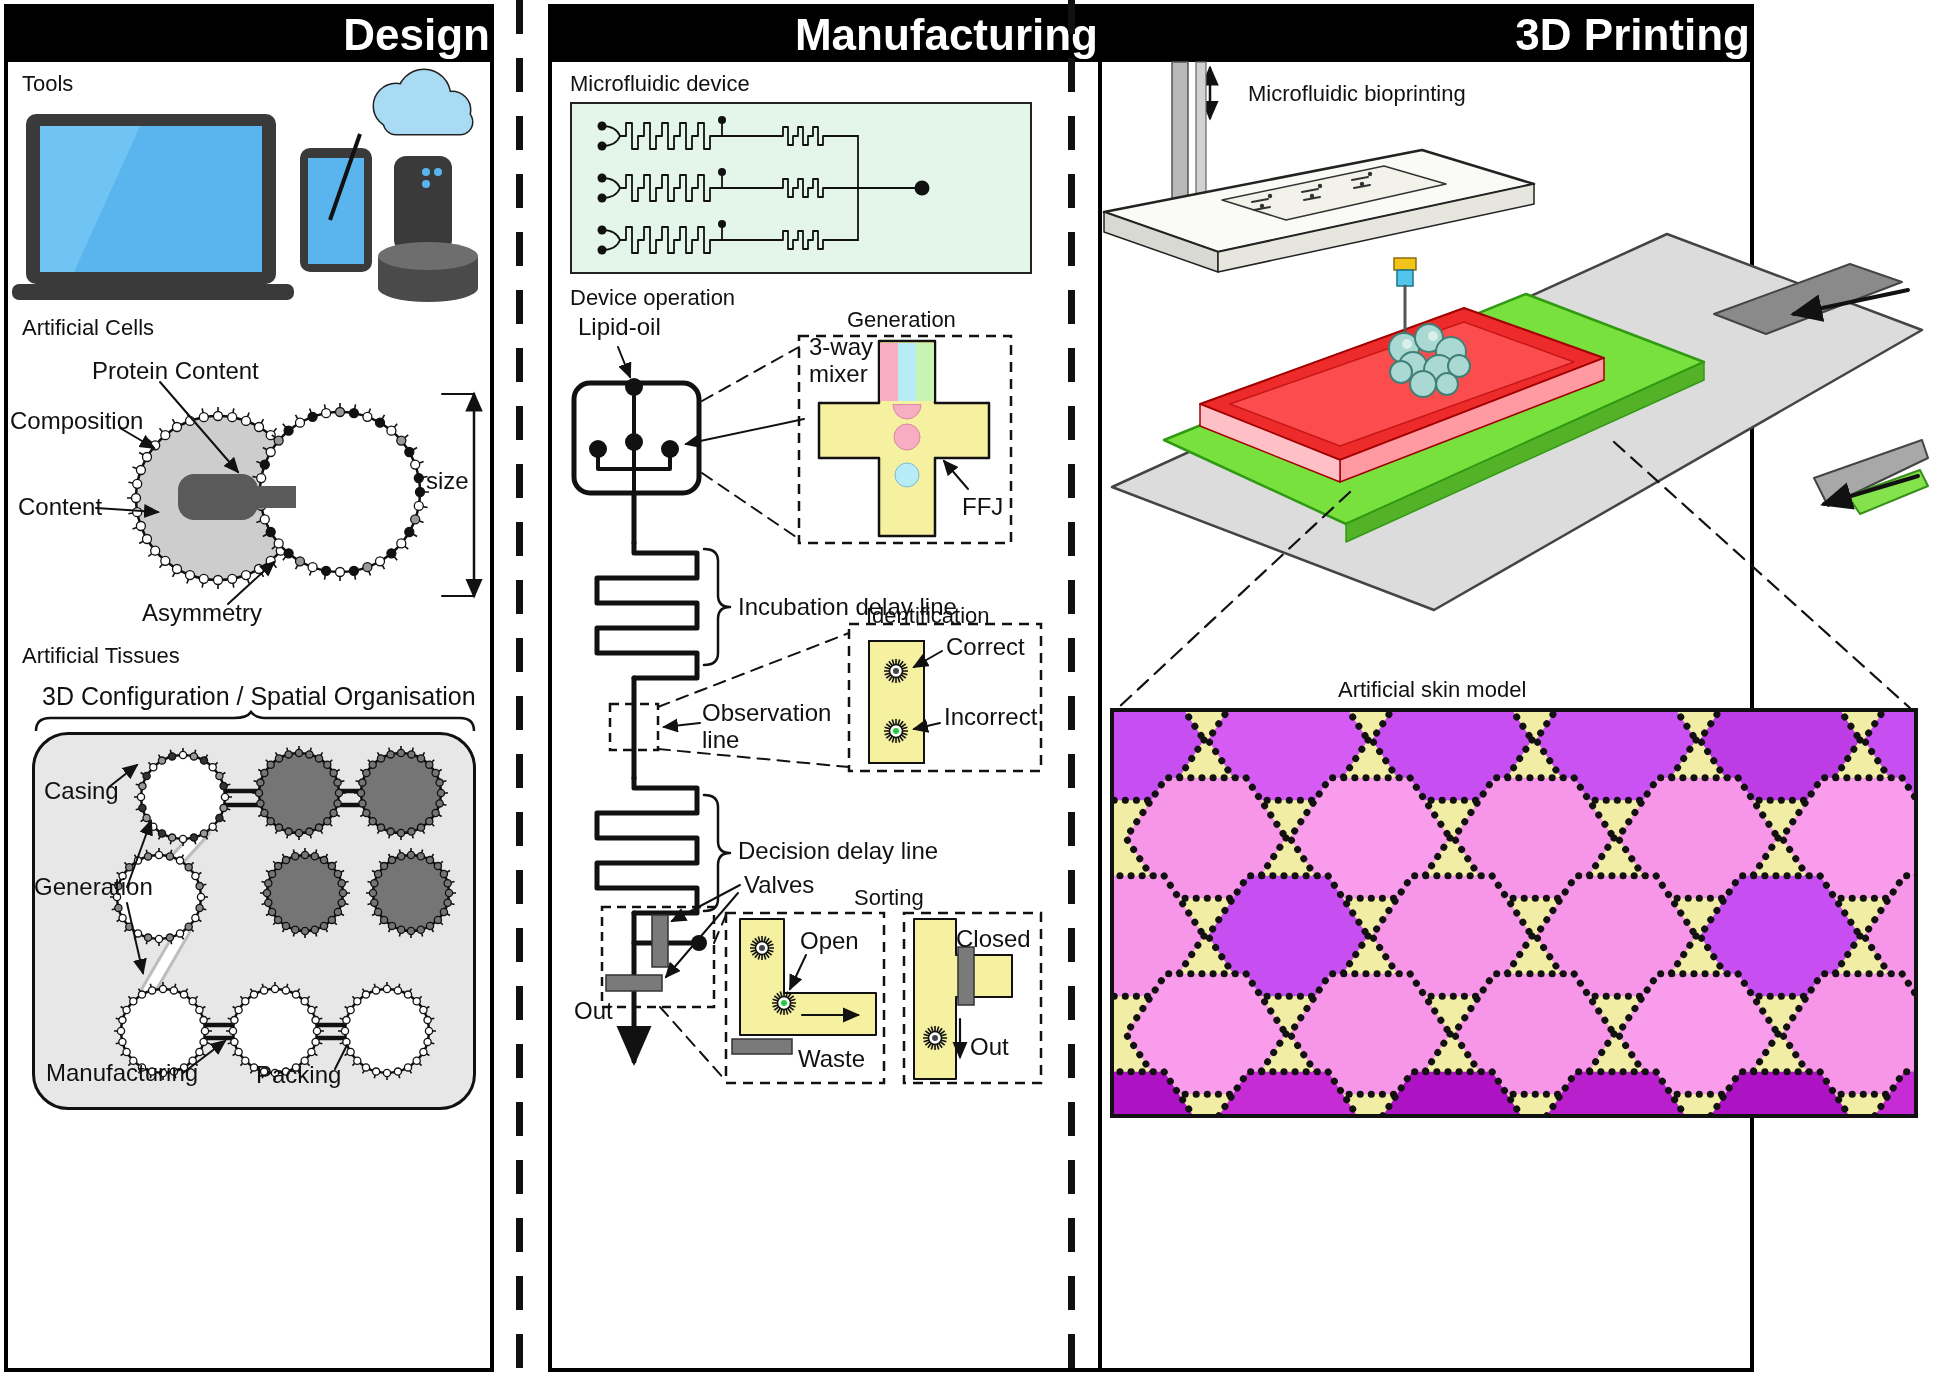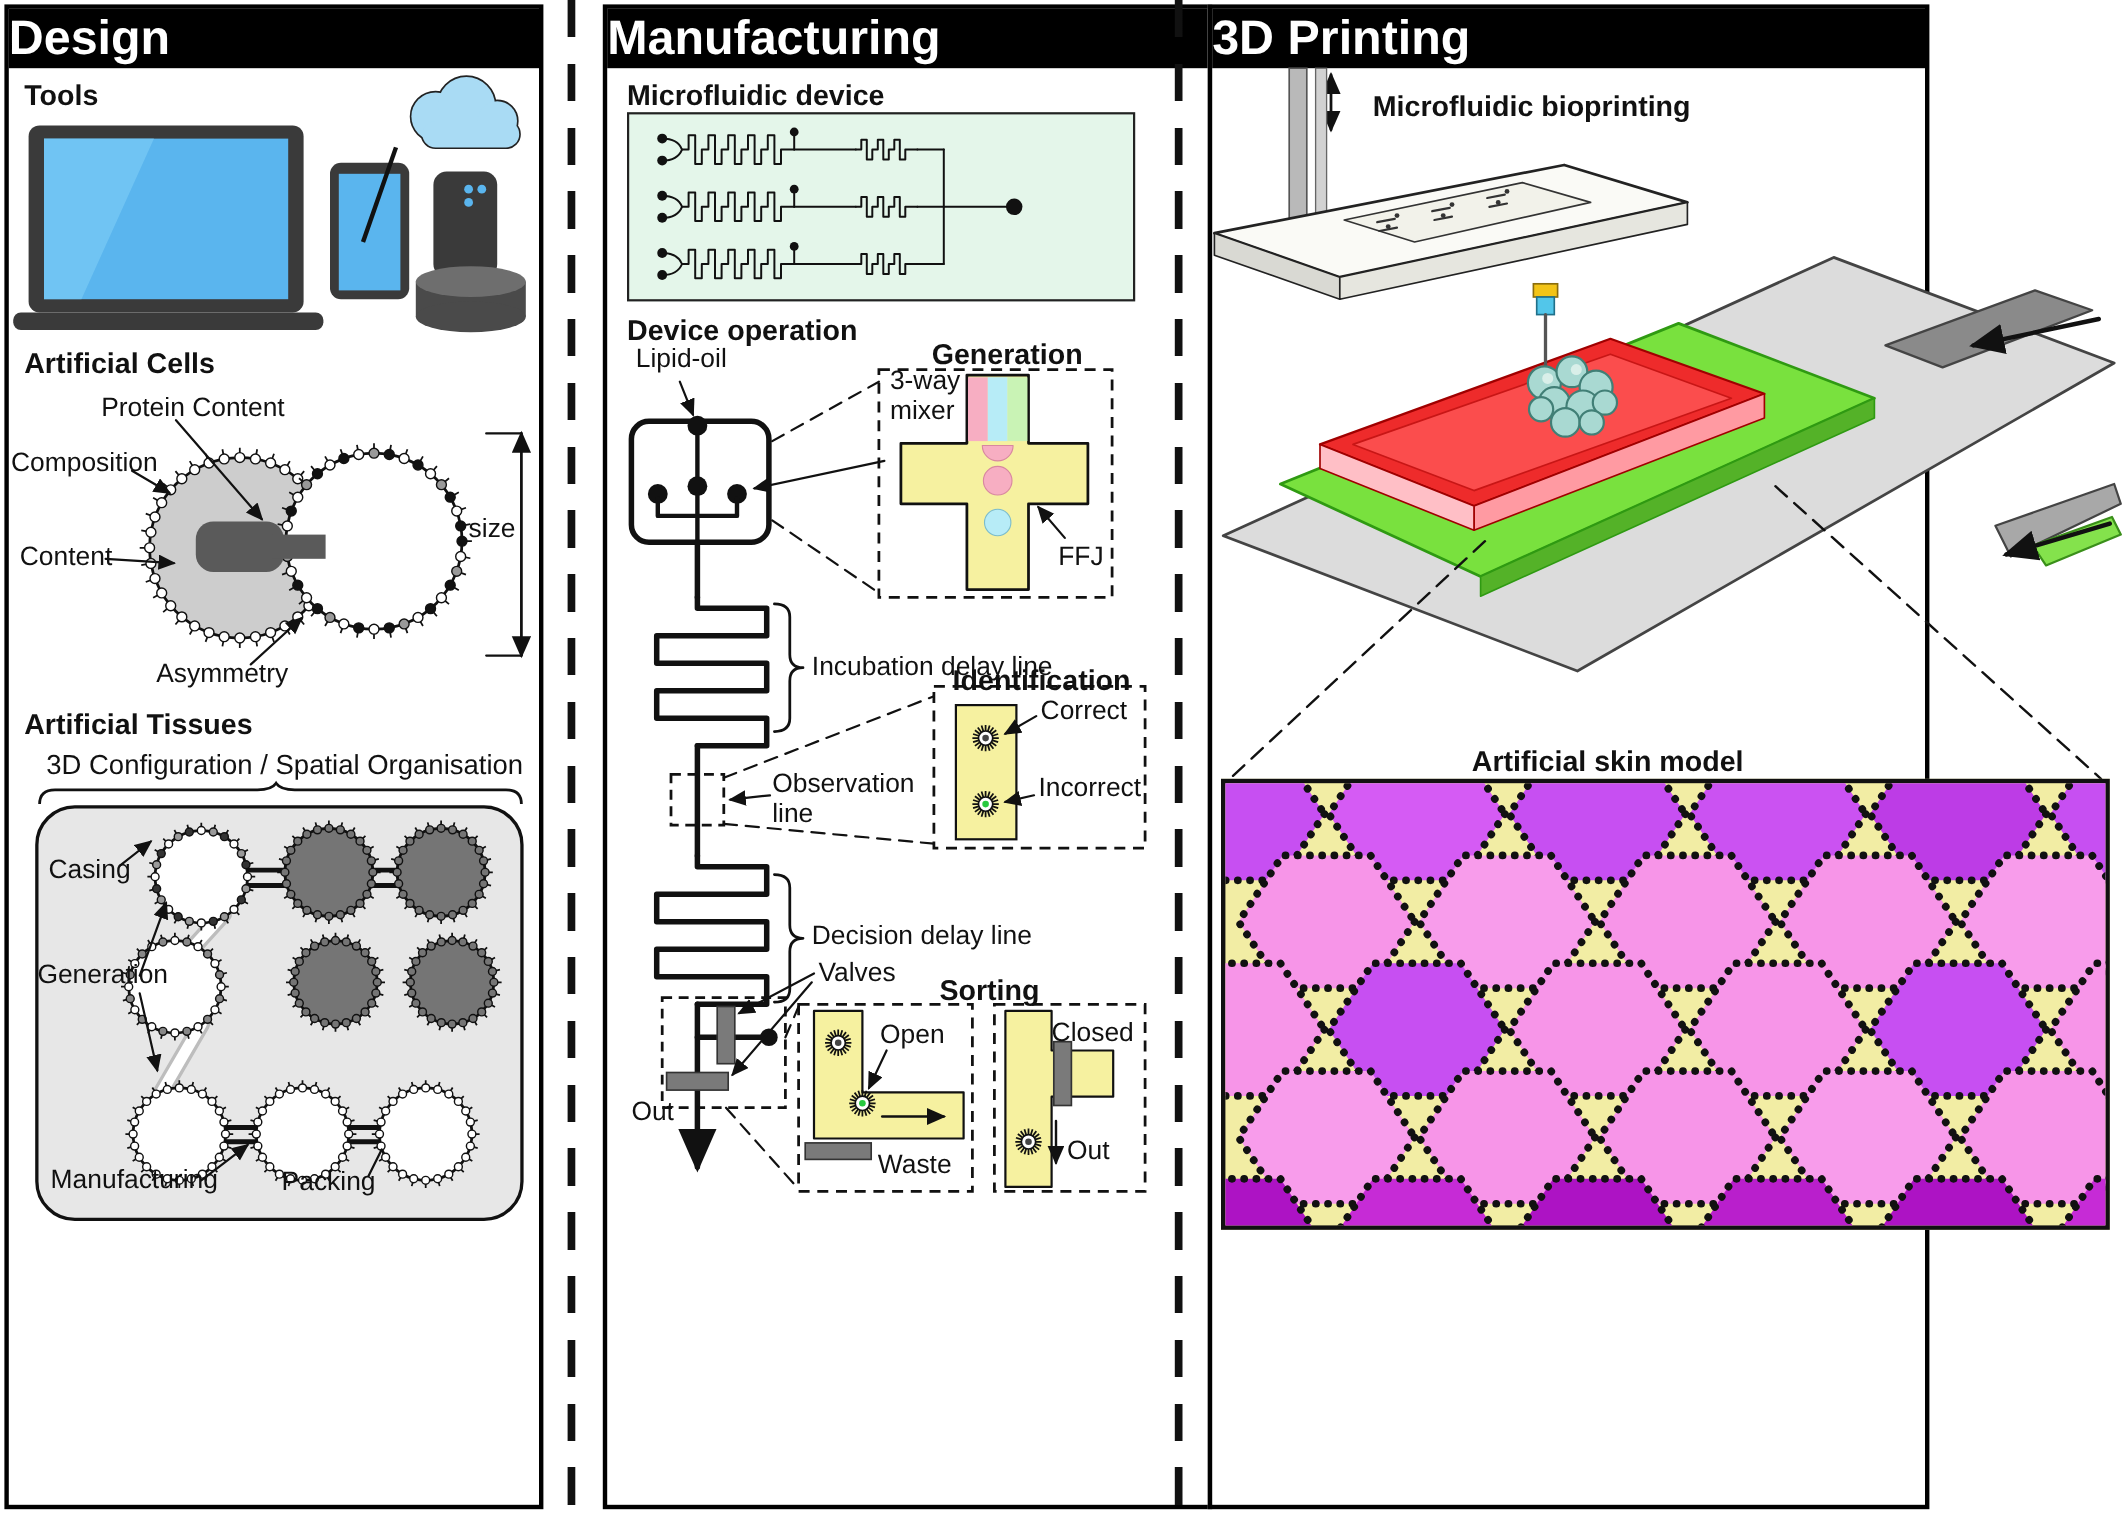--- a/index.html
+++ b/index.html
@@ -1,24 +1,24 @@
 <!DOCTYPE html>
 <html><head>
 <meta charset="utf-8">
 <style>
   *{margin:0;padding:0;box-sizing:border-box}
   html,body{width:1934px;height:1376px;background:#fff;position:relative;overflow:hidden;
     font-family:"Liberation Sans",sans-serif;color:#111}
   .panel{position:absolute;top:4px;height:1368px;background:#fff;border:4px solid #000}
   .panel-header{position:absolute;top:0;left:0;right:0;height:54px;background:#000;color:#fff;
-    text-align:left;font-size:44px;font-weight:700;line-height:54px}
+    text-align:right;font-size:44px;font-weight:700;line-height:54px}
   .sep{position:absolute;top:0;height:1376px;width:7px;
     background:repeating-linear-gradient(to bottom,#111 0 34px,transparent 34px 58px)}
   .lbl{position:absolute;font-size:24px;line-height:1.12;white-space:nowrap}
-  .hd{font-weight:700;font-size:26px}
+  .hd{font-weight:400;font-size:22px}
   .wrap{white-space:normal}
   svg{position:absolute;overflow:visible}
   .box{position:absolute}
 </style>
 </head>
 <body>
 
 <div class="panel" id="panel-design" style="left:4px;width:490px">
   <div class="panel-header">Design</div>
 

